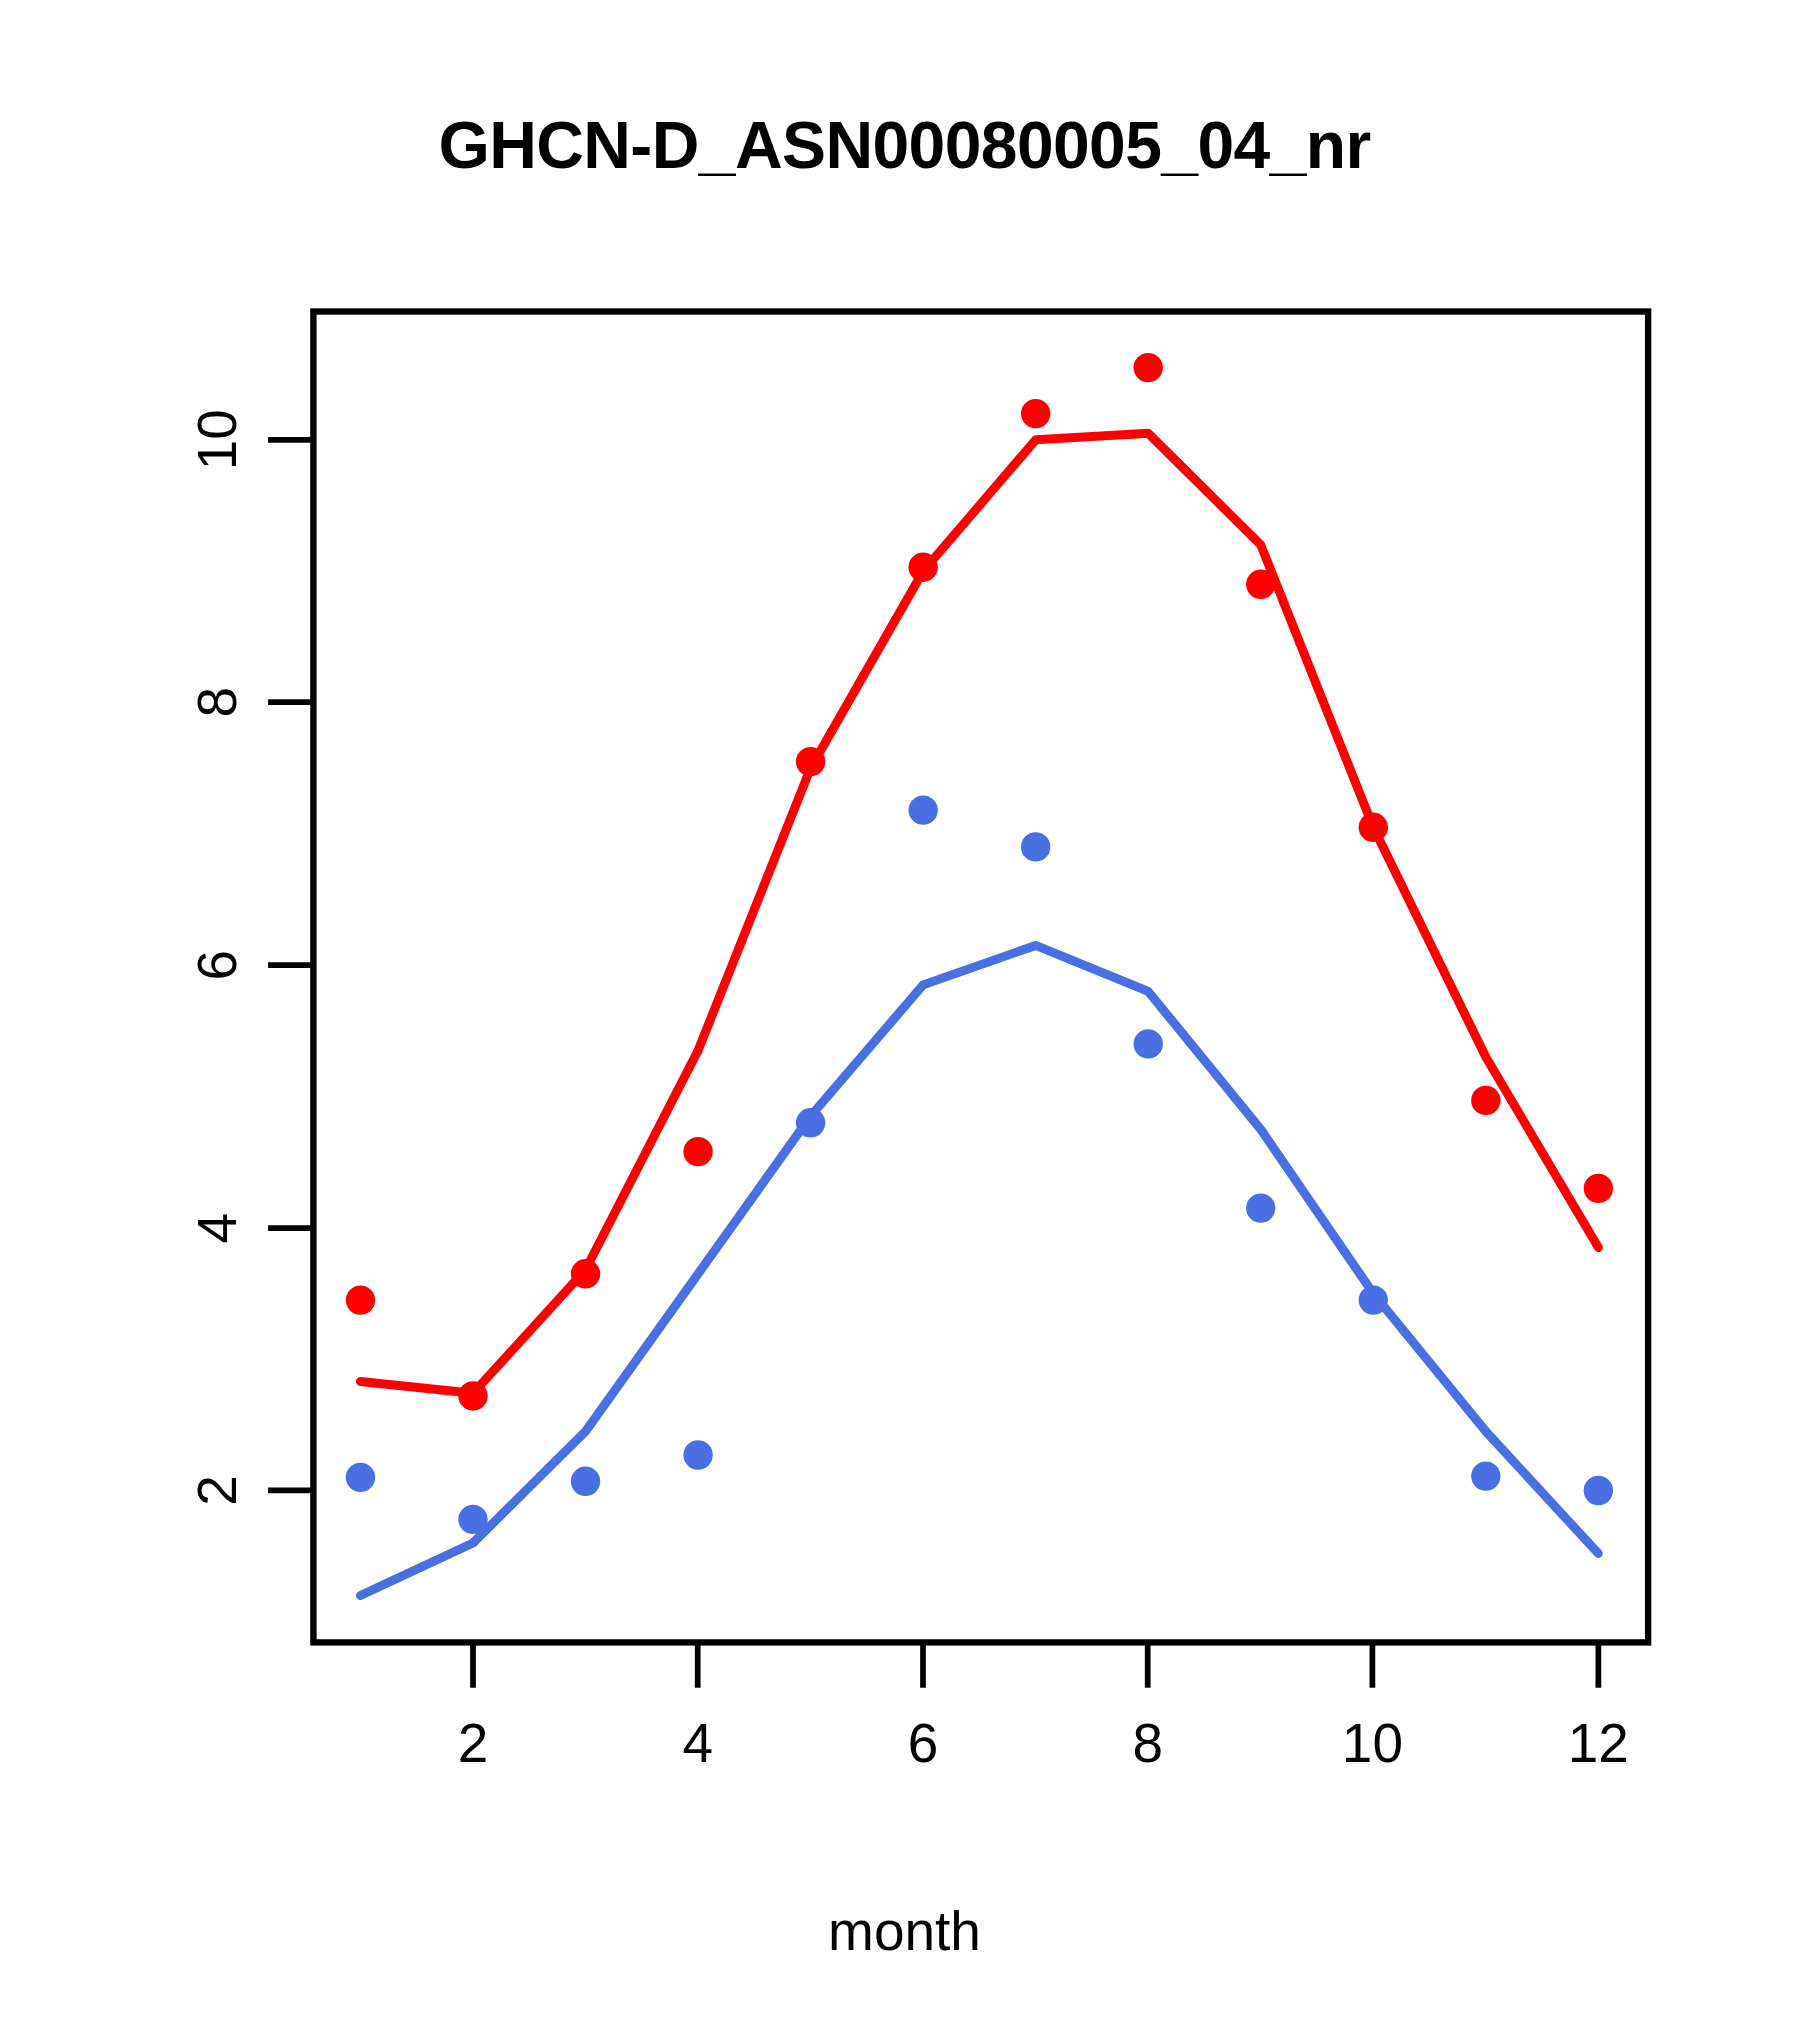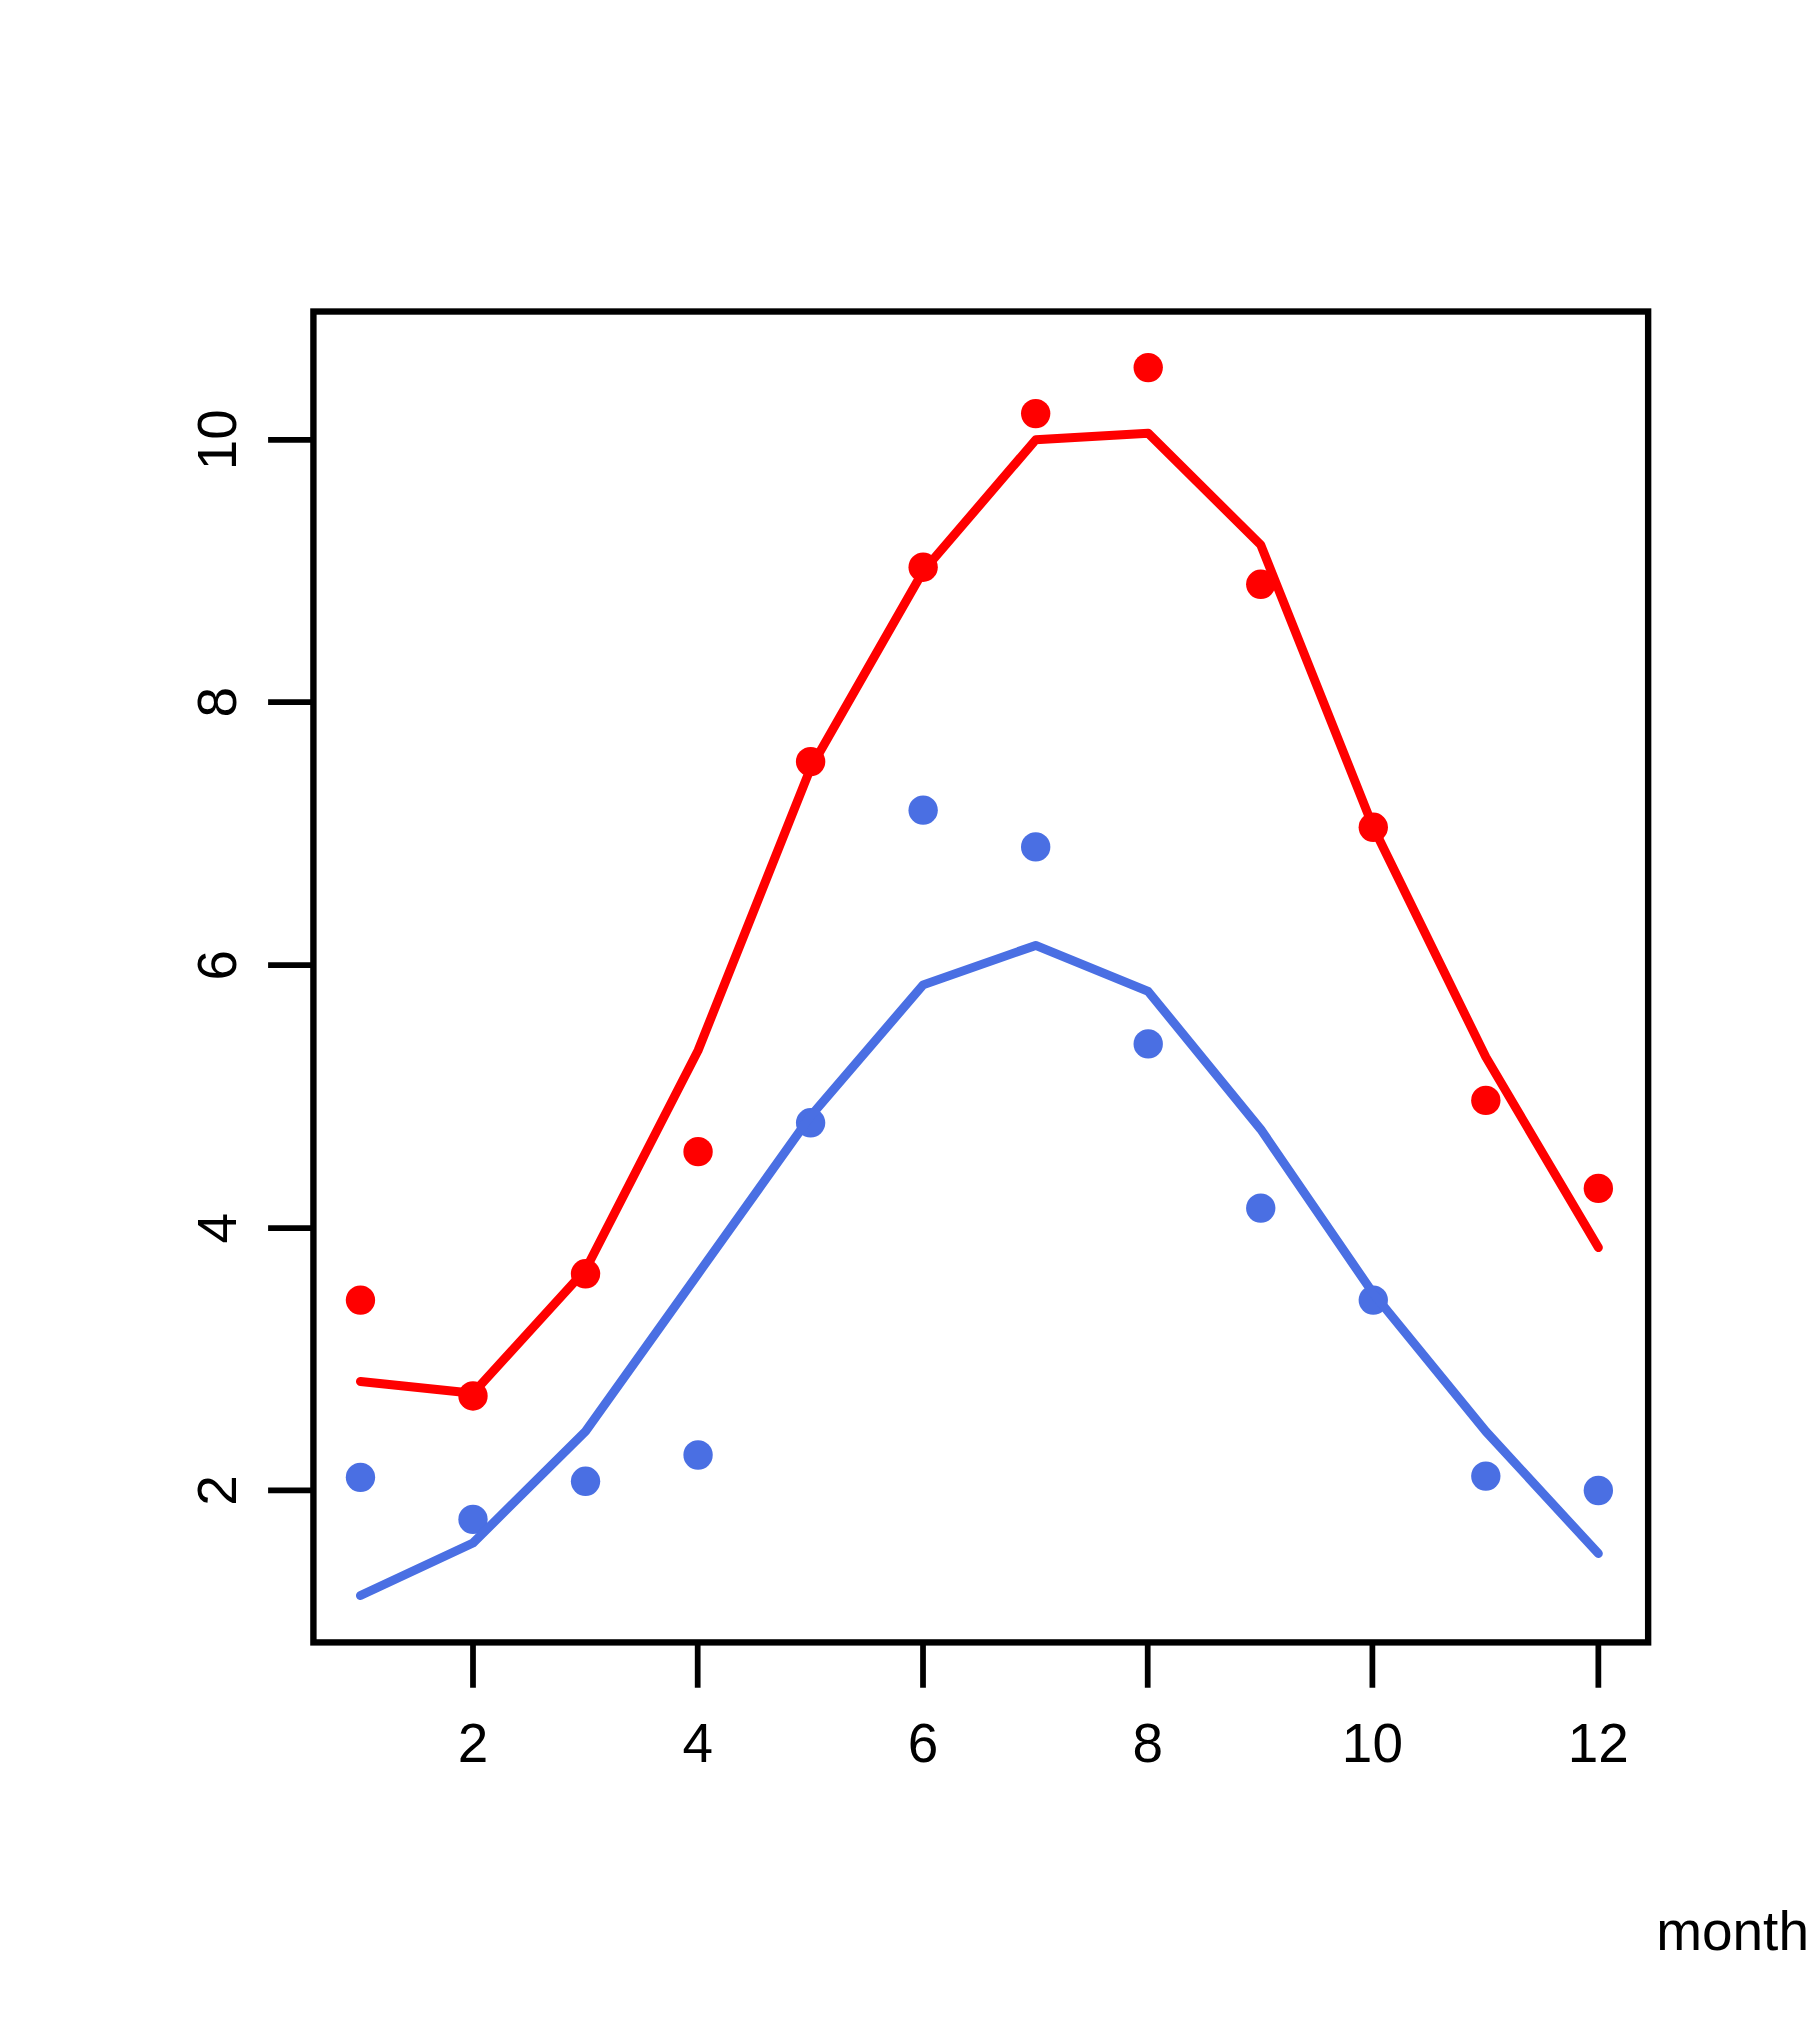--- a/index.html
+++ b/index.html
@@ -31,21 +31,21 @@
     font-weight: bold;
     font-family: "Liberation Sans", sans-serif;
     letter-spacing: -0.6px;
     white-space: nowrap;
   }
   #xlab {
     position: absolute;
     left: 0;
     top: 1899px;
     width: 1809px;
-    text-align: right;
+    text-align: center;
     font-size: 55px;
     font-family: "Liberation Sans", sans-serif;
   }
   #chart-svg {
     position: absolute;
     left: 0;
     top: 0;
   }
   .tick-label-y {
     font-family: "Liberation Sans", sans-serif;
@@ -56,20 +56,21 @@
     font-family: "Liberation Sans", sans-serif;
     font-size: 86px;
     fill: #000000;
   }
 </style>
 </head>
 <body>
 
 <div id="page">
 
+  <div id="plot-title">GHCN-D_ASN00080005_04_nr</div>
 
   <svg id="chart-svg" width="1809" height="2035" viewBox="0 0 2834 3188">
 
     <rect x="491" y="488" width="2091" height="2085" fill="none" stroke="#000000" stroke-width="10"></rect>
 
     <g stroke="#000000" stroke-width="9">
       <line x1="420" y1="689" x2="491" y2="689"></line>
       <line x1="420" y1="1100" x2="491" y2="1100"></line>
       <line x1="420" y1="1512" x2="491" y2="1512"></line>
       <line x1="420" y1="1924" x2="491" y2="1924"></line>

